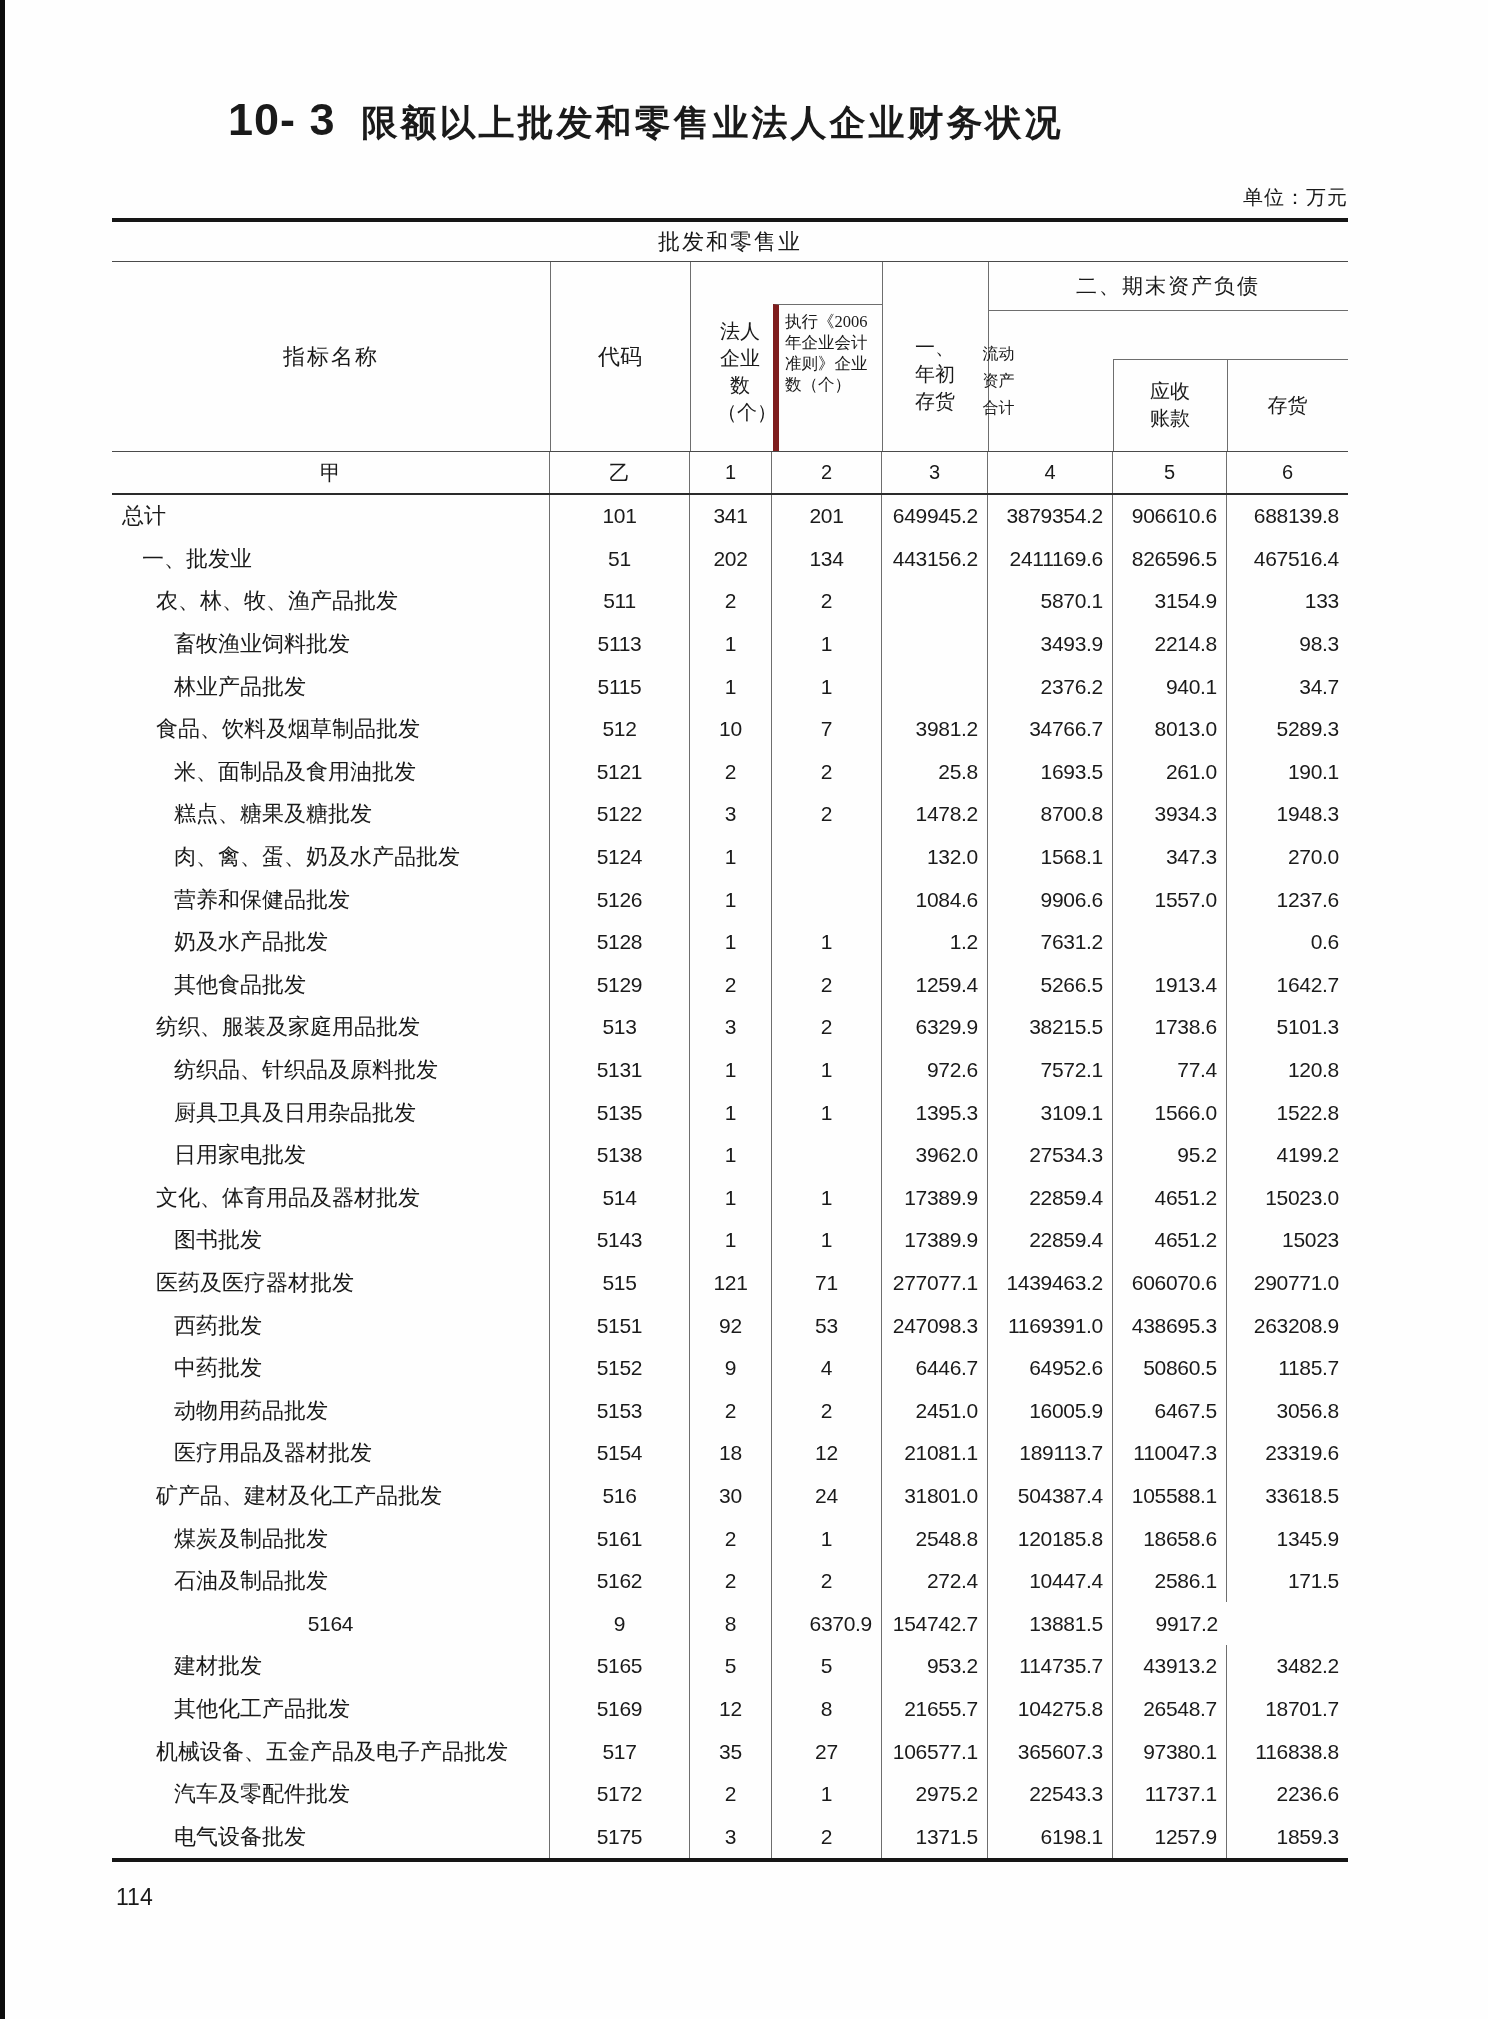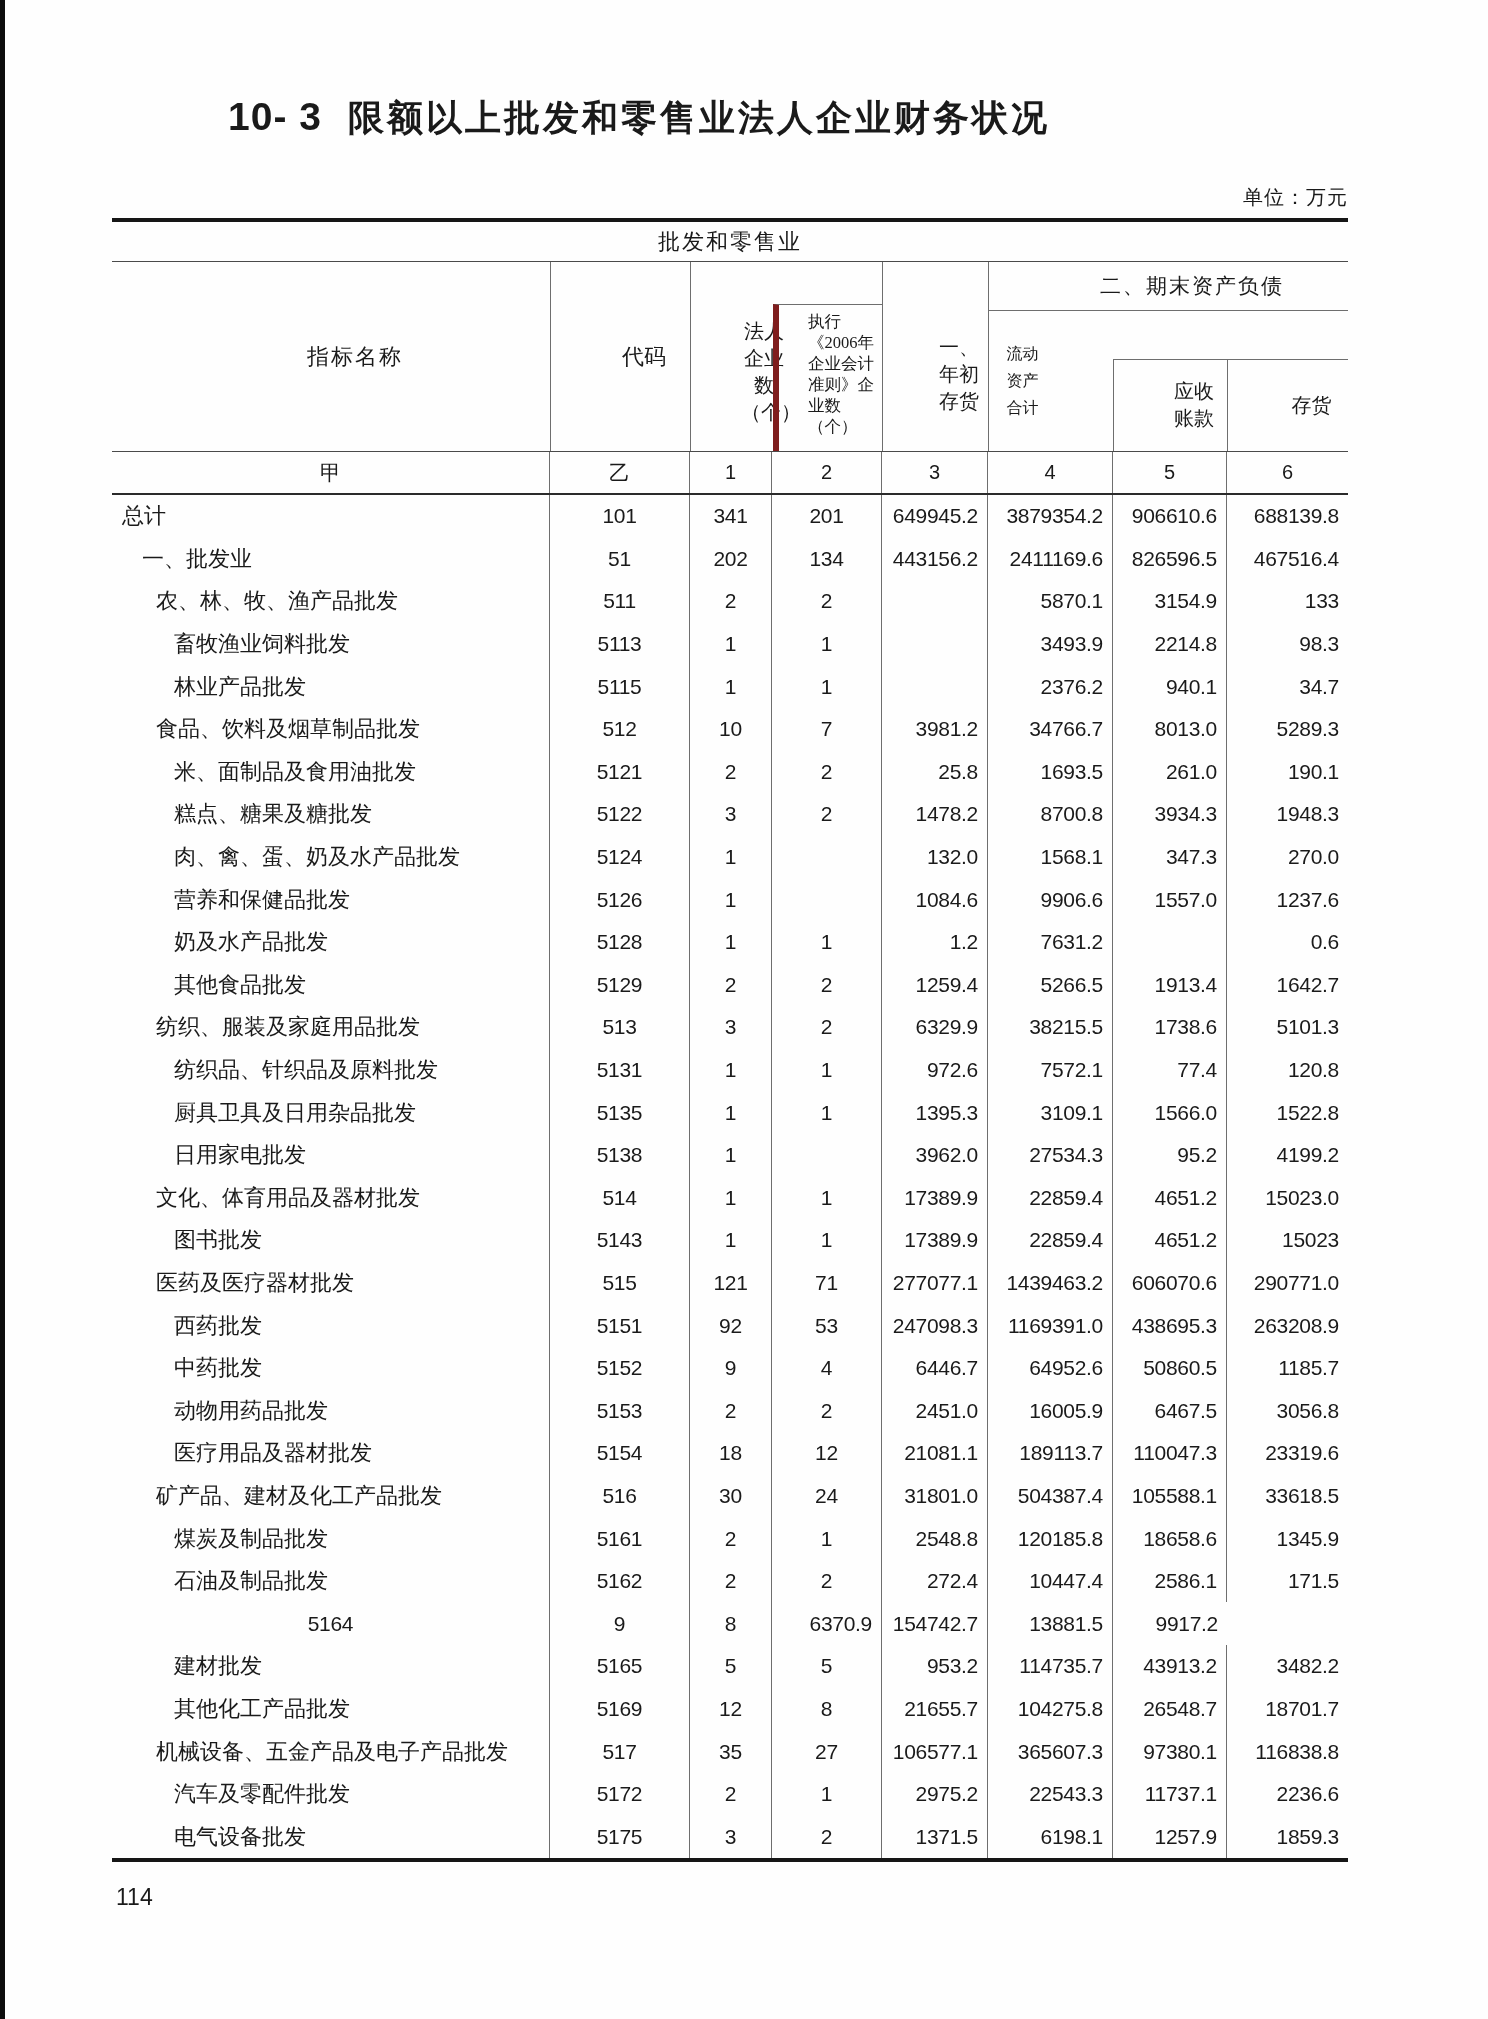--- a/index.html
+++ b/index.html
@@ -6,34 +6,34 @@
   body{
     width:1488px;height:2019px;background:#ffffff;overflow:hidden;
     font-family:"Liberation Serif",serif;color:#1a1a1a;
     -webkit-font-smoothing:antialiased;
   }
   .sheet{position:relative;width:1488px;height:2019px;background:#fefefe;}
   .edge-shadow{position:absolute;left:0;top:0;width:5px;height:2019px;background:#0d0d0d;}
 
   
   .title{position:absolute;left:228px;top:94px;white-space:nowrap;font-weight:bold;}
-  .title-no{font-family:"Liberation Sans",sans-serif;font-size:39px;letter-spacing:1px;margin-right:26px;margin-top:8px;}
+  .title-no{font-family:"Liberation Sans",sans-serif;font-size:45px;letter-spacing:1px;margin-right:26px;margin-top:8px;}
   .title-text{font-size:36px;letter-spacing:3px;}
   .unit{position:absolute;left:112px;top:184px;width:1236px;text-align:right;font-size:20px;letter-spacing:1px;}
 
   
   .table{position:absolute;left:112px;top:218px;width:1236px;}
   .rule{height:4px;background:#161616;}
   .industry-row{height:39px;line-height:39px;text-align:center;font-size:22px;letter-spacing:2px;border-bottom:1px solid #4a4a4a;}
 
   
   .hdr{position:relative;height:189px;border-bottom:1px solid #4a4a4a;}
   .vl{position:absolute;width:1px;background:#6e6e6e;}
   .hl{position:absolute;height:1px;background:#6e6e6e;}
-  .hcell{position:absolute;display:flex;align-items:center;justify-content:center;text-align:center;font-size:21px;padding-left:24px;}
+  .hcell{position:absolute;display:flex;align-items:center;justify-content:center;text-align:center;font-size:21px;}
   .wrap2{display:inline-block;width:46px;line-height:27px;}
   .hc-indicator{left:0;top:0;width:438px;height:189px;font-size:22px;letter-spacing:2px;}
   .hc-code{left:438px;top:0;width:140px;height:189px;font-size:22px;}
   .hc-legal{left:578px;top:30px;width:100px;height:159px;font-size:20px;}
   .hc-acct{left:661px;top:42px;width:109px;height:147px;border-top:1px solid #6e6e6e;border-left:6px solid #7f1d1d;
            font-size:16.5px;line-height:21px;text-align:left;align-items:flex-start;padding-top:6px;box-sizing:border-box;}
   .hc-acct span{display:inline-block;width:96px;padding-left:5px;}
   .hc-begin{left:770px;top:36px;width:106px;height:153px;font-size:20px;}
   .hc-period{left:876px;top:0;width:360px;height:48px;font-size:21px;letter-spacing:2px;}
   .hl-period{left:876px;top:48px;width:360px;}

